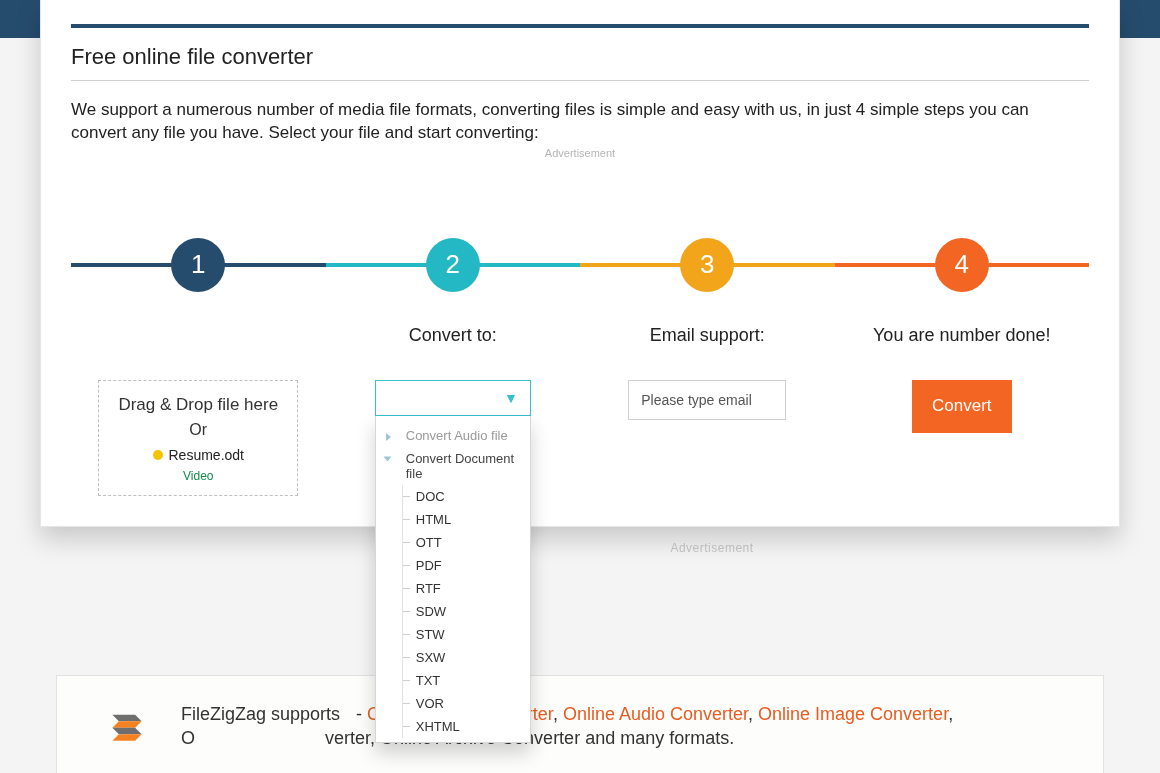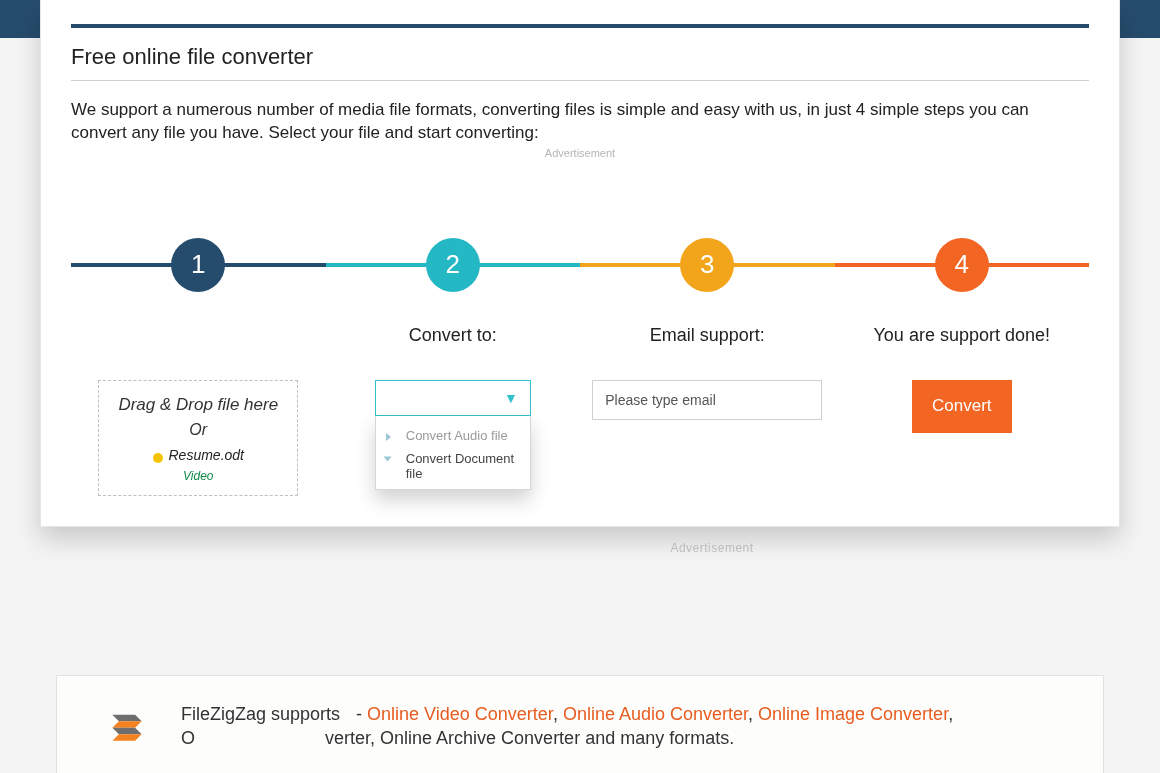--- a/index.html
+++ b/index.html
@@ -47,46 +47,46 @@
   .step-line.orange{background:var(--orange-btn);}
   .step-circle{width:54px;height:54px;border-radius:50%;display:flex;align-items:center;justify-content:center;color:#fff;font-size:26px;position:relative;z-index:1;}
   .c-navy{background:var(--navy);}
   .c-teal{background:var(--teal);}
   .c-yellow{background:var(--yellow);}
   .c-orange{background:var(--orange-btn);}
   .step-title{font-size:18px;margin-top:38px;}
   .step-body{margin-top:34px;display:flex;justify-content:center;width:100%;}
   
   .dropbox{
-    width:200px;border:1px dashed var(--light-gray);padding:14px 6px 12px 6px;text-align:center;font-style:italic;
+    width:200px;border:1px dashed var(--light-gray);padding:14px 6px 12px 6px;text-align:center;
   }
   .drop-main{font-size:17px;color:#333;}
   .drop-or{font-size:16px;color:#333;margin-top:6px;}
-  .file-row{display:flex;align-items:flex-end;justify-content:center;gap:6px;margin-top:8px;font-size:14px;}
+  .file-row{display:flex;align-items:center;justify-content:center;gap:6px;margin-top:8px;font-size:14px;}
   .dot{width:10px;height:10px;border-radius:50%;background:#f5c400;display:inline-block;}
   .cancel{color:#118a47;font-size:12px;margin-top:6px;cursor:pointer;}
   
   .select-box{position:relative;}
   .select-btn{
     width:156px;height:36px;border:1px solid var(--teal-light);background:#fff;display:flex;align-items:center;justify-content:flex-end;padding:0 12px;cursor:pointer;
   }
   .chevron{color:var(--teal-light);font-size:14px;}
   .dropdown{
     position:absolute;top:36px;left:0;width:156px;background:#fff;border:1px solid #d6d6d6;border-top:none;
     box-shadow:0 10px 18px rgba(0,0,0,.18);font-size:13px;color:#444;z-index:20;padding:8px 0 4px 0;
   }
   .dd-group{color:#9a9a9a;padding:4px 10px 4px 30px;position:relative;}
   .dd-group.expandable::before{content:"";position:absolute;left:10px;top:9px;width:0;height:0;border-left:5px solid #9cc6d4;border-top:4px solid transparent;border-bottom:4px solid transparent;}
   .dd-group.opened::before{transform:rotate(90deg);left:9px;top:8px;}
   .dd-item{padding:4px 10px 4px 40px;cursor:pointer;color:#333;position:relative;}
   .dd-item::before{content:"";position:absolute;left:26px;top:50%;width:8px;height:1px;background:#cfcfcf;}
   .dd-item::after{content:"";position:absolute;left:26px;top:0;bottom:0;width:1px;background:#e2e2e2;}
   
   .email-input{
-    width:230px;height:40px;border:1px solid #cfcfcf;padding:0 12px;font-size:14px;color:#555;
+    width:158px;height:40px;border:1px solid #cfcfcf;padding:0 12px;font-size:14px;color:#555;
   }
   .email-input::placeholder{color:#555;}
   
   .convert-btn{
     width:100px;height:53px;background:var(--orange-btn);color:#fff;border:none;font-size:17px;cursor:pointer;
   }
   
   .ad-label2{font-size:12px;color:#c5c5c5;text-align:center;margin:14px 0 0 264px;letter-spacing:.5px;}
   .supports-box{
     margin:120px 56px 0 56px;border:1px solid #e2e2e2;background:#fdfdfc;padding:24px 140px 26px 44px;
@@ -138,20 +138,33 @@
         </div>
         <div class="step-title">Convert to:</div>
         <div class="step-body">
           <div class="select-box">
             <div class="select-btn">
               <span class="chevron">▼</span>
             </div>
             <div class="dropdown">
               <div class="dd-group expandable">Convert Audio file</div>
               <div class="dd-group expandable opened" style="color:#444;">Convert Document file</div>
+              <div id="doc-formats">
+                  <div class="dd-item">DOC</div>
+                  <div class="dd-item">HTML</div>
+                  <div class="dd-item">OTT</div>
+                  <div class="dd-item">PDF</div>
+                  <div class="dd-item">RTF</div>
+                  <div class="dd-item">SDW</div>
+                  <div class="dd-item">STW</div>
+                  <div class="dd-item">SXW</div>
+                  <div class="dd-item">TXT</div>
+                  <div class="dd-item">VOR</div>
+                  <div class="dd-item">XHTML</div>
+                </div>
 
             </div>
           </div>
         </div>
       </div>
 
       <div class="step">
         <div class="step-head">
           <div class="step-line yellow"></div>
           <div class="step-circle c-yellow">3</div>
@@ -160,21 +173,21 @@
         <div class="step-body">
           <input class="email-input" type="text" placeholder="Please type email" style="">
         </div>
       </div>
 
       <div class="step">
         <div class="step-head">
           <div class="step-line orange"></div>
           <div class="step-circle c-orange">4</div>
         </div>
-        <div class="step-title">You are support done!</div>
+        <div class="step-title">You are number done!</div>
         <div class="step-body">
           <button class="convert-btn">Convert</button>
         </div>
       </div>
 
     </div>
   </div>
 
   <div class="ad-label2">Advertisement</div>
 

